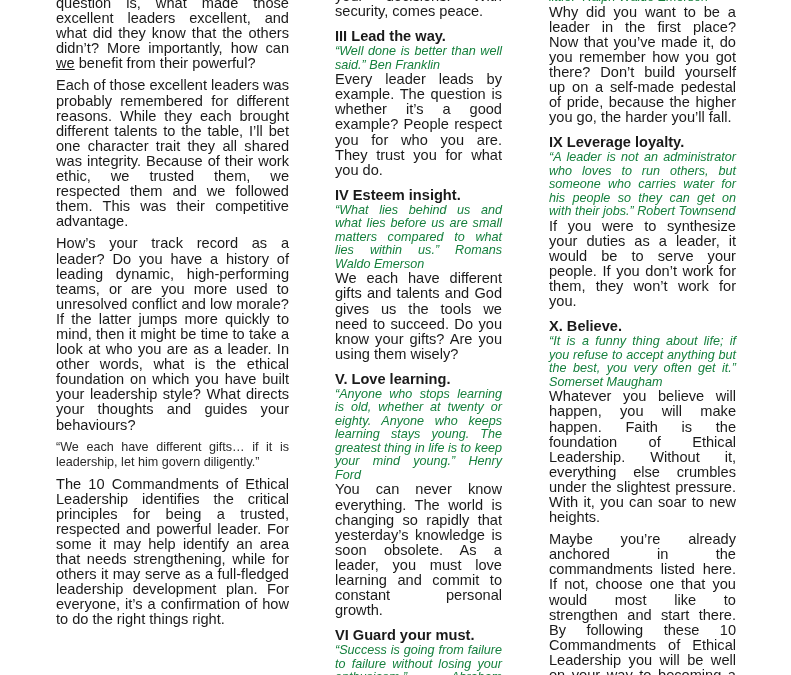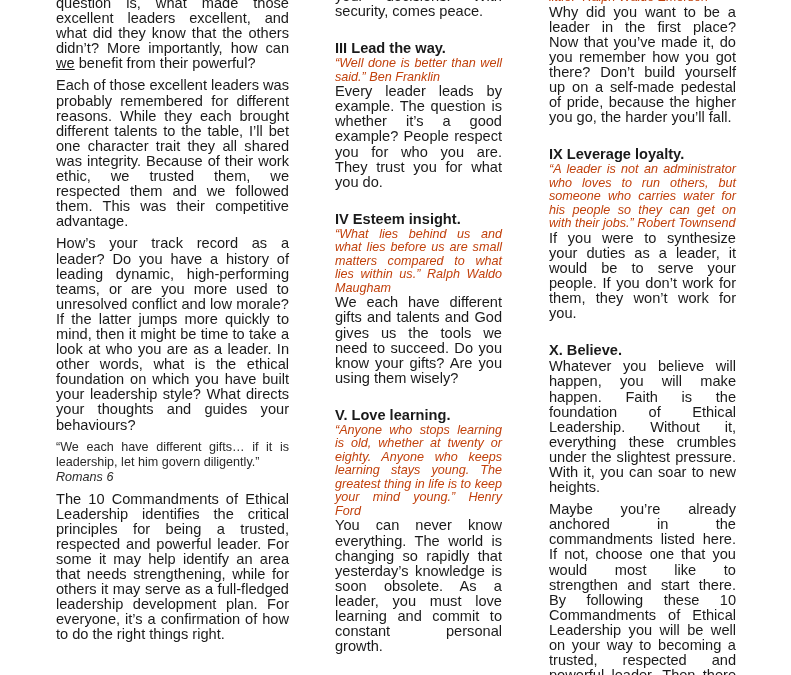--- a/index.html
+++ b/index.html
@@ -8,58 +8,58 @@
     background: #ffffff; color: #1a1a1a;
     font-family: "Liberation Sans", sans-serif;
   }
   .col { position: absolute; top: 0; }
   #col1 { left: 56px; top: -4px; width: 233px; }
   #col2 { left: 335px; top: -11px; width: 167px; }
   #col3 { left: 549px; top: -9px; width: 187px; }
   p { margin: 0; text-align: justify; text-align-last: left; }
   .body { font-size: 14.6px; line-height: 15.1px; }
   .gap { margin-top: 7px; }
-  .sgap { margin-top: 21px; }
+  .sgap { margin-top: 9px; }
   .head { font-weight: bold; font-size: 14.6px; line-height: 17px; }
-  .quote { font-style: italic; font-size: 12.6px; line-height: 13.5px; color: #c2410c; }
+  .quote { font-style: italic; font-size: 12.6px; line-height: 13.5px; color: #15803d; }
   .plainquote { font-size: 12.6px; line-height: 15px; color: #2a2a2a; }
   .ital { font-style: italic; }
   u { text-decoration: underline; }
 </style>
 </head>
 <body>
 
 <div id="col1" class="col">
   <p class="body"><span>question is, what made those excellent leaders excellent, and what did they know that the others didn’t?  More importantly, how can </span><u>we</u><span> benefit from their powerful?</span></p>
   <p class="body gap">Each of those excellent leaders was probably remembered for different reasons.  While they each brought different talents to the table, I’ll bet one character trait they all shared was integrity.  Because of their work ethic, we trusted them, we respected them and we followed them.  This was their competitive advantage.</p>
   <p class="body gap">How’s your track record as a leader?  Do you have a history of leading dynamic, high-performing teams, or are you more used to unresolved conflict and low morale?   If the latter jumps more quickly to mind, then it might be time to take a look at who you are as a leader.  In other words, what is the ethical foundation on which you have built your leadership style?  What directs your thoughts and guides your behaviours?</p>
   <p class="plainquote gap">“We each have different gifts… if it is leadership, let him govern diligently.”</p>
-  <p class="plainquote ital">Romans 6</p>
   <p class="body gap">The 10 Commandments of Ethical Leadership identifies the critical principles for being a trusted, respected and powerful leader.  For some it may help identify an area that needs strengthening, while for others it may serve as a full-fledged leadership development plan.  For everyone, it’s a confirmation of how to do the right things right.</p>
 
 </div>
 
 <div id="col2" class="col">
   <p class="body">your decisions.  With security, comes peace.</p>
   <p class="head sgap">III  Lead the way.</p>
   <p class="quote">“Well done is better than well said.”  Ben Franklin</p>
   <p class="body">Every leader leads by example.  The question is whether it’s a good example?  People respect you for who you are.  They trust you for what you do.</p>
   <p class="head sgap">IV  Esteem insight.</p>
-  <p class="quote">“What lies behind us and what lies before us are small matters compared to what lies within us.” Ralph Waldo Maugham</p>
+  <p class="quote">“What lies behind us and what lies before us are small matters compared to what lies within us.” Romans Waldo Emerson</p>
   <p class="body">We each have different gifts and talents and God gives us the tools we need to succeed.  Do you know your gifts?  Are you using them wisely?</p>
   <p class="head sgap">V.  Love learning.</p>
   <p class="quote">“Anyone who stops learning is old, whether at twenty or eighty.  Anyone who keeps learning stays young.  The greatest thing in life is to keep your mind young.”  Henry Ford</p>
   <p class="body">You can never know everything.  The world is changing so rapidly that yesterday’s knowledge is soon obsolete.  As a leader, you must love learning and commit to constant personal growth.</p>
   <p class="head sgap">VI Guard your must.</p>
   <p class="quote"> “Success is going from failure to failure without losing your enthusiasm.” Abraham Lincoln</p>
 
 </div>
 
 <div id="col3" class="col">
   <p class="quote">little.”  Ralph Waldo Emerson</p>
   <p class="body">Why did you want to be a leader in the first place?   Now that you’ve made it, do you remember how you got there?  Don’t build yourself up on a self-made pedestal of pride, because the higher you go, the harder you’ll fall.</p>
   <p class="head sgap">IX  Leverage loyalty.</p>
   <p class="quote">“A leader is not an administrator who loves to run others, but someone who carries water for his people so they can get on with their jobs.”  Robert Townsend</p>
   <p class="body">If you were to synthesize your duties as a leader, it would be to serve your people.  If you don’t work for them, they won’t work for you.</p>
   <p class="head sgap">X.  Believe.</p>
-  <p class="body">Whatever you believe will happen, you will make happen.  Faith is the foundation of Ethical Leadership.   Without it, everything these crumbles under the slightest pressure.  With it, you can soar to new heights.</p>
+  <p class="quote">“It is a funny thing about life; if you refuse to accept anything but the best, you very often get it.” Somerset Maugham</p>
+  <p class="body">Whatever you believe will happen, you will make happen.  Faith is the foundation of Ethical Leadership.   Without it, everything else crumbles under the slightest pressure.  With it, you can soar to new heights.</p>
   <p class="body gap">Maybe you’re already anchored in the commandments listed here.  If not, choose one that you would most like to strengthen and start there.  By following these 10 Commandments of Ethical Leadership you will be well on your way to becoming a trusted, respected and powerful leader.  Then there will never be a shortage of those wanting to follow you.  This will be your</p>
 </div>
 
 </body></html>

